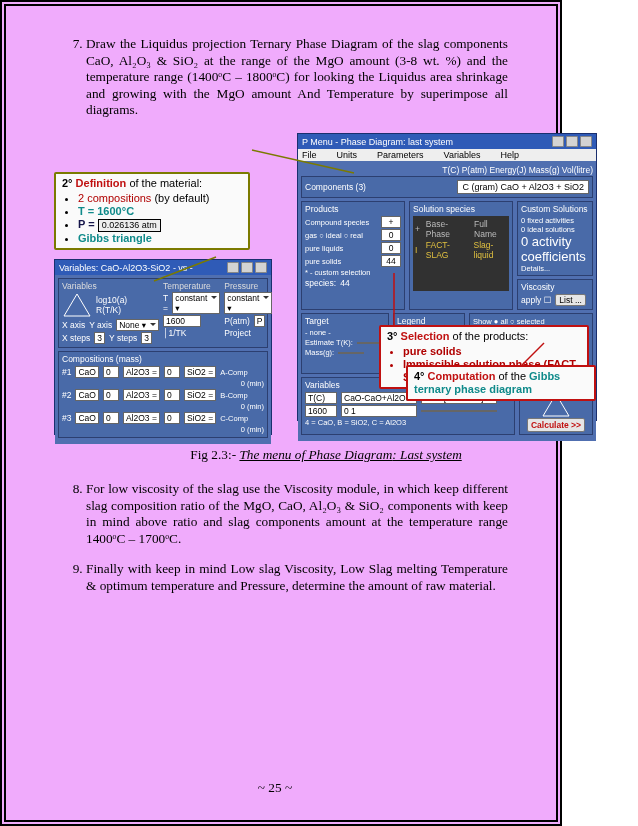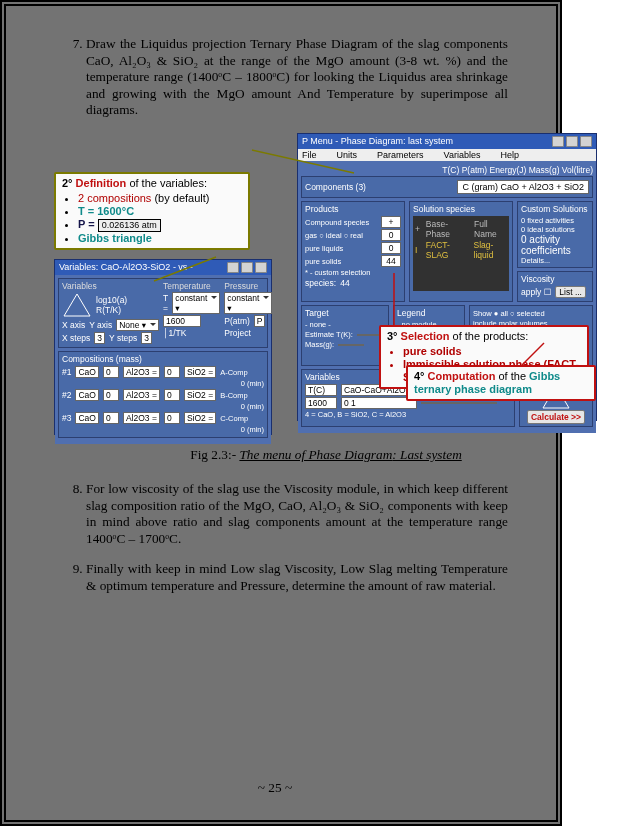--- a/index.html
+++ b/index.html
@@ -1,16 +1,16 @@
 <!DOCTYPE html>
 <html><head>
 <meta charset="utf-8">
 <style>
   html,body{margin:0;padding:0;background:#fff;font-family:"Times New Roman",serif;color:#000}
-  .page{width:562px;height:826px;box-sizing:border-box;border:6px double #000;position:relative;background:#737373}
+  .page{width:562px;height:826px;box-sizing:border-box;border:6px double #000;position:relative;background:#f0abfc}
   .inner{padding:30px 48px 20px 58px;box-sizing:border-box}
   ol.doclist{list-style:decimal;margin:0;padding:0 0 0 22px;font-size:13.3px;line-height:1.25}
   ol.doclist li{margin-bottom:14px;text-align:justify}
   .figwrap{margin:6px -10px 6px -10px;width:544px}
   .figcap{text-align:center;font-size:13.3px;margin:12px 0 18px 0}
   .figcap .u{text-decoration:underline;font-style:italic}
   .pgnum{position:absolute;bottom:24px;left:0;right:12px;text-align:center;font-size:13.3px}
   
   .fig{position:relative;width:544px;height:302px}
   .callout{position:absolute;background:#fafafa;border:1px solid #999;font-family:Arial,Helvetica,sans-serif;font-size:11px;line-height:1.18;padding:3px 6px;border-radius:2px;box-sizing:border-box}
@@ -20,21 +20,21 @@
   .c2{left:0;top:39px;width:196px}
   .c3{left:325px;top:192px;width:210px}
   .c4{left:352px;top:232px;width:190px}
   .k-red{color:#c01010;font-weight:bold}
   .k-redp{color:#b00000}
   .k-teal{color:#0f8a8a;font-weight:bold}
   .k-nav{color:#15154a;font-weight:bold}
   .tprefix{color:#000;font-weight:bold}
 
   .panel{position:absolute;background:#4c73c4;border:1px solid #1a2f6e;box-sizing:border-box}
-  .titlebar{background:#2f5bb7;color:#fff;font-family:Arial;font-size:9px;padding:2px 4px;display:flex;justify-content:space-between;}
+  .titlebar{background:#2f5bb7;color:#fff;font-family:Arial;font-size:9px;padding:2px 4px;display:flex;justify-content:space-between;align-items:center}
   .triplet{display:flex;gap:2px}
   .winbtn{width:10px;height:9px;background:#d3d3d3;border:1px solid #888;border-radius:1px}
   .menubar{background:#eee;font-family:Arial;font-size:9px;padding:1px 4px;display:flex;gap:20px}
   .pbody{background:#506fb0;padding:3px;font-family:Arial;font-size:8.5px;color:#ddd}
   .group{background:#496aa8;border:1px solid #2c3f70;padding:2px 3px;margin-bottom:3px}
   .group>.gt{color:#fff;font-size:8.5px;margin-bottom:2px}
   .txt{background:#fff;color:#000;border:1px solid #666;padding:0 2px;font-size:8.5px;display:inline-block}
   .sel{background:#fff;color:#000;border:1px solid #666;padding:0 12px 0 2px;font-size:8.5px;display:inline-block;position:relative}
   .sel:after{content:"";position:absolute;right:2px;top:3px;border:3px solid transparent;border-top-color:#333}
   .btn{background:#e6e6e6;border:1px solid #777;color:#000;font-size:8.5px;padding:1px 6px;display:inline-block;border-radius:2px}
@@ -241,21 +241,21 @@
                   </div>
                   <div style="height:28px"></div>
                 </div>
               </div>
 
               <div style="flex:0 0 76px">
                 <div class="group">
                   <div class="gt">Custom Solutions</div>
                   <div class="wlbl" style="font-size:7.5px">0 fixed activities</div>
                   <div class="wlbl" style="font-size:7.5px">0 ideal solutions</div>
-                  <div class="wlbl" style="font-size:10px">0 activity coefficients</div>
+                  <div class="wlbl" style="font-size:13px">0 activity coefficients</div>
                   <div class="wlbl" style="font-size:7.5px">Details...</div>
                 </div>
                 <div class="group">
                   <div class="gt">Viscosity</div>
                   <div class="row">
                       <span class="wlbl">apply ☐</span>
                     <span class="btn" style="padding:0 3px">List ...</span>
                     </div>
                 </div>
               </div>
@@ -328,21 +328,21 @@
                 <span class="btnCalc">Calculate &gt;&gt;</span>
               </div>
             </div>
           </div>
         </div>
 
 
         <div class="callout olv c2">
           <span class="tprefix">2°</span>
           <span class="k-red">Definition</span>
-          <span> of the variables:</span>
+          <span> of the material:</span>
           <ul style="margin:2px 0 0 16px;padding:0;list-style:disc">
             <li><span class="k-redp">2 compositions</span><span> (by default)</span></li>
             <li><span class="k-teal">T = 1600°C</span></li>
             <li><span class="k-nav">P = </span>
                 <span style="display:inline-block;border:1px solid #000;background:#eee;color:#000;font-size:9px;padding:0 3px">0.026136 atm</span></li>
             <li><span style="color:#0f8a8a;font-weight:bold">Gibbs triangle</span></li>
           </ul>
         </div>
 
         <div class="callout red-t c3">

